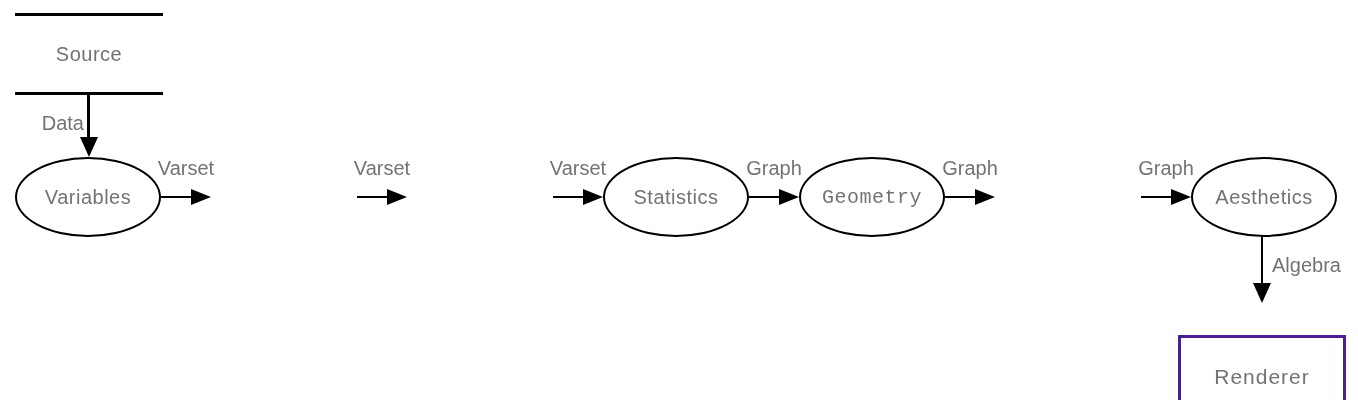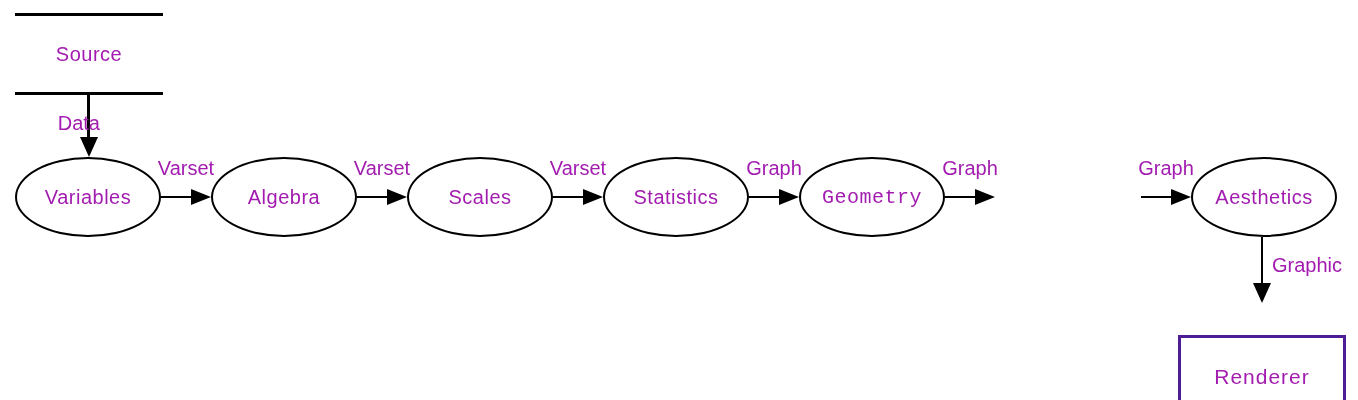--- a/index.html
+++ b/index.html
@@ -6,21 +6,21 @@
     margin: 0;
     padding: 0;
     background: #ffffff;
   }
   .canvas {
     position: relative;
     width: 1358px;
     height: 400px;
     background: #ffffff;
     font-family: "Liberation Sans", "DejaVu Sans", sans-serif;
-    color: #a21caf;
+    color: #737373;
     overflow: hidden;
   }
   .store-line {
     position: absolute;
     height: 3px;
     background: #000000;
   }
   .store-label {
     position: absolute;
     left: 15px;
@@ -89,21 +89,21 @@
     top: 145px;
     width: 120px;
     text-align: center;
     font-size: 20px;
     line-height: 22px;
     white-space: nowrap;
     margin-top: 12px;
   }
   .data-label {
     position: absolute;
-    left: 16px;
+    left: 0;
     top: 112px;
     width: 84px;
     text-align: right;
     font-size: 20px;
     line-height: 22px;
   }
   .graphic-label {
     position: absolute;
     left: 1272px;
     top: 254px;
@@ -138,26 +138,20 @@
   <div class="store-label">Source</div>
   <div class="store-line" style="left:15px; top:92px; width:148px;"></div>
 
   <div class="v-shaft" style="left:87px; top:95px; height:44px;"></div>
   <div class="v-head" style="left:80px; top:137px;"></div>
   <div class="data-label">Data</div>
 
   <div class="node" style="left:15px;">
     <span>Variables</span>
   </div>
-  <div class="node" style="left:211px;">
-    <span>Algebra</span>
-  </div>
-  <div class="node" style="left:407px;">
-    <span>Scales</span>
-  </div>
   <div class="node" style="left:603px;">
     <span>Statistics</span>
   </div>
   <div class="node" style="left:799px;font-family:Liberation Mono, monospace;">
     <span>Geometry</span>
   </div>
   <div class="node" style="left:1191px;">
     <span>Aesthetics</span>
   </div>
 
@@ -188,19 +182,19 @@
 
   <div class="edge-label" style="left:126px;">Varset</div>
   <div class="edge-label" style="left:322px;">Varset</div>
   <div class="edge-label" style="left:518px;">Varset</div>
   <div class="edge-label" style="left:714px;">Graph</div>
   <div class="edge-label" style="left:910px;">Graph</div>
   <div class="edge-label" style="left:1106px;">Graph</div>
 
   <div class="v-shaft" style="left:1261px; top:237px; height:47px; width:2px;"></div>
   <div class="v-head" style="left:1253px; top:283px;"></div>
-  <div class="graphic-label">Graphic</div>
+  <div class="graphic-label">Algebra</div>
 
   <div class="renderer">
     <span>Renderer</span>
   </div>
 
 </div>
 
 </body></html>

